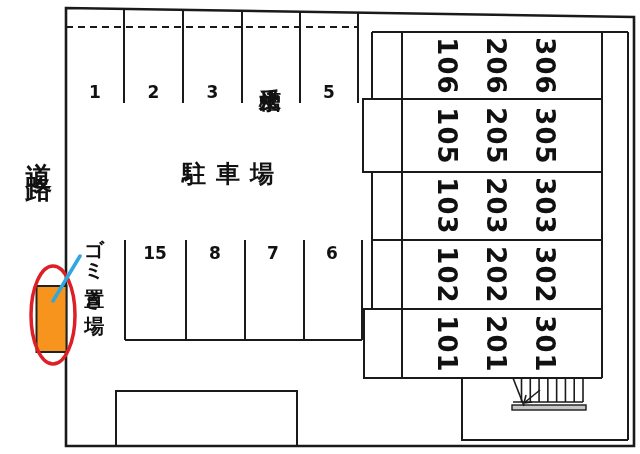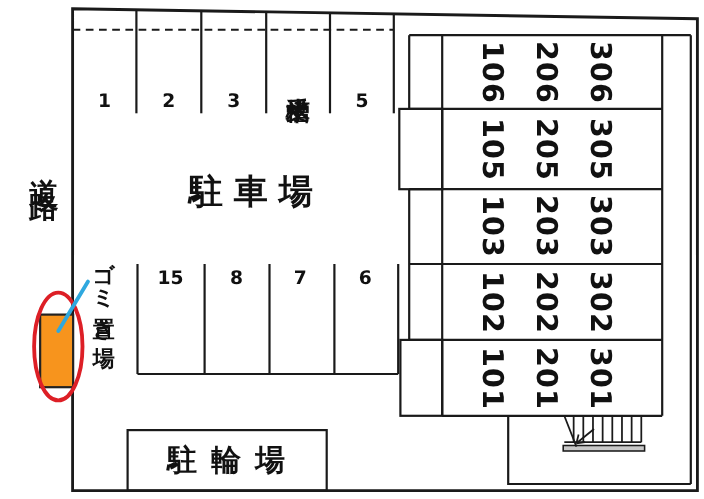--- a/index.html
+++ b/index.html
@@ -15,21 +15,21 @@
   .lbl{
     position:absolute;color:#111;font-weight:bold;white-space:nowrap;
     transform:translate(-50%,-50%);line-height:1.08;
   }
   .v{writing-mode:vertical-rl;text-orientation:upright;}
   .room{writing-mode:vertical-rl;text-orientation:mixed;font-size:26px;letter-spacing:1px;}
   .num{font-size:17px;}
   .roadlbl{font-size:27px;letter-spacing:12px;}
   .garbagelbl{font-size:20px;letter-spacing:2px;}
   .tanklbl{font-size:22px;letter-spacing:1px;}
-  .parkinglbl{font-size:31px;letter-spacing:10px;}
+  .parkinglbl{font-size:24px;letter-spacing:10px;}
   .bikelbl{font-size:27px;letter-spacing:13px;}
 </style>
 </head>
 <body>
 
 <div class="canvas">
 
   <svg width="640" height="454" viewBox="0 0 640 454">
 
     <path class="wall-thick" d="M66,8 L634,17 L634,446 L66,446 Z"></path>
@@ -97,21 +97,20 @@
   </svg>
 
   <div class="lbl v roadlbl" style="left:39px;top:153px;">道路</div>
 
   <div class="lbl parkinglbl" style="left:233px;top:175px;">駐車場</div>
 
   <div class="lbl v tanklbl" style="left:270px;top:72px;">受水槽</div>
 
   <div class="lbl v garbagelbl" style="left:94px;top:263px;">ゴミ置き場</div>
 
-  <div class="lbl bikelbl" style="left:212px;top:419px;">駐輪場</div>
 
   <svg width="640" height="454" viewBox="0 0 640 454" style="pointer-events:none;">
     <rect class="wall" x="116" y="391" width="181" height="55" fill="none"></rect>
   </svg>
 
   <div id="dyn-labels">
       <div class="lbl num" style="left: 95px; top: 92px;">1</div>
       <div class="lbl num" style="left: 153.5px; top: 92px;">2</div>
       <div class="lbl num" style="left: 212.5px; top: 92px;">3</div>
       <div class="lbl num" style="left: 329px; top: 92px;">5</div>

